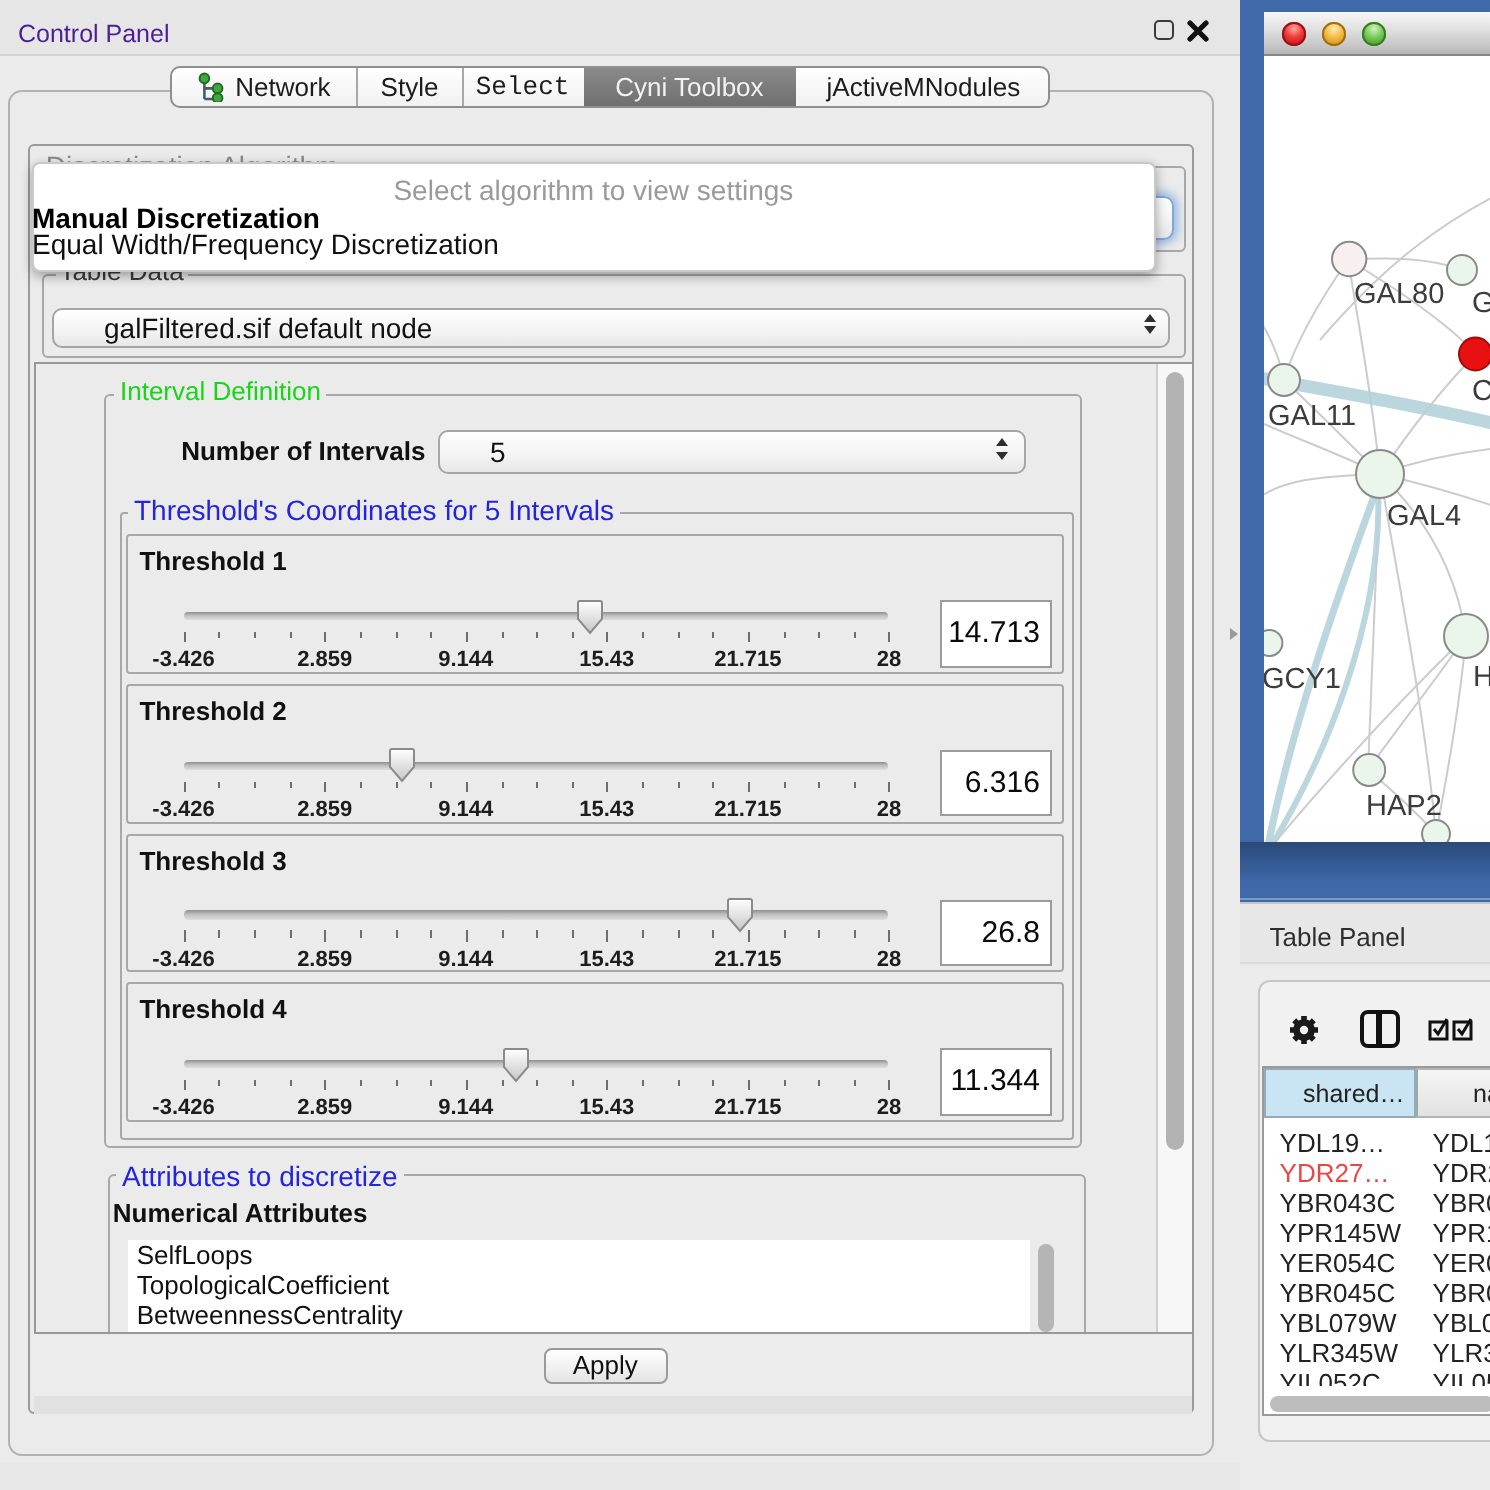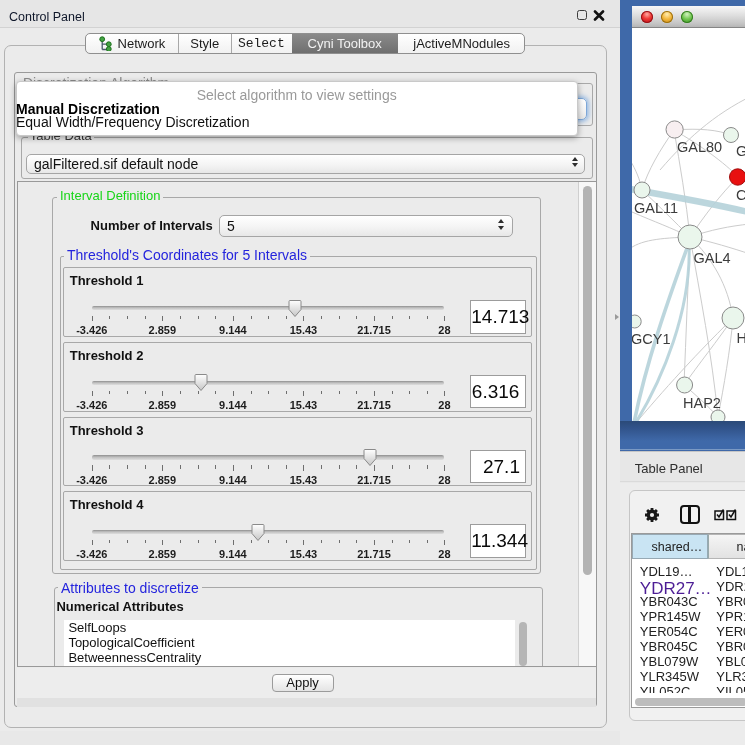--- a/index.html
+++ b/index.html
@@ -3,43 +3,43 @@
 <meta charset="utf-8">
 <style>
 * { margin:0; padding:0; box-sizing:border-box; }
 html,body { width:745px; height:745px; overflow:hidden; background:#e8e8e8; }
 body { font-family:"Liberation Sans", sans-serif; }
 #stage { position:relative; width:745px; height:745px; overflow:hidden; }
 .abs { position:absolute; }
 .lbl { position:absolute; white-space:nowrap; }
 .combo { position:absolute; border:1px solid #a5a5a5; border-radius:5px;
   background:linear-gradient(180deg,#ffffff 0%,#f4f4f4 55%,#e7e7e7 100%); }
-.combo .ctext { position:absolute; left:7px; top:0; bottom:0; display:flex; align-items:center;
+.combo .ctext { position:absolute; left:25px; top:0; bottom:0; display:flex; align-items:center;
   font-size:14px; color:#111; }
 .updn { position:absolute; width:8px; }
 .updn .u { width:0; height:0; border-left:3.5px solid transparent; border-right:3.5px solid transparent;
   border-bottom:4.5px solid #2e2e2e; margin-bottom:2.5px; }
 .updn .d { width:0; height:0; border-left:3.5px solid transparent; border-right:3.5px solid transparent;
   border-top:4.5px solid #2e2e2e; }
 .group { position:absolute; border:1px solid #a8a8a8; border-radius:3px; }
 .gtitle { position:absolute; background:#ebebeb; padding:0 3px; font-size:13px; white-space:nowrap; }
 .tick { position:absolute; width:1px; background:#6e6e6e; }
 .tlabel { position:absolute; font-size:11px; font-weight:bold; color:#1d1d1d; transform:translateX(-50%); white-space:nowrap; }
-.vbox { position:absolute; background:#fff; border:1px solid #9c9c9c; font-size:19px; color:#0a0a0a;
+.vbox { position:absolute; background:#fff; border:1px solid #9c9c9c; font-size:15px; color:#0a0a0a;
   text-align:right; padding-right:5px; line-height:31px; }
 .seg { position:absolute; top:0; bottom:0; display:flex; align-items:center; justify-content:center;
   font-size:13px; color:#1c1c1c; }
 </style>
 </head>
 <body>
 <div id="stage">
 
   <div class="abs" style="left:0;top:0;width:620px;height:731px;background:#ebebeb;"></div>
   <div class="abs" style="left:0;top:0;width:620px;height:28px;background:#e6e6e6;border-bottom:1px solid #d2d2d2;"></div>
-  <div class="lbl" style="left:9px;top:9.5px;font-size:12.5px;color:#0f172a;">Control Panel</div>
+  <div class="lbl" style="left:9px;top:9.5px;font-size:12.5px;color:#4c1d95;">Control Panel</div>
 
   <div class="abs" style="left:577px;top:10px;width:10px;height:10px;border:1.6px solid #3c3c3c;border-radius:2.5px;"></div>
   <svg class="abs" style="left:593px;top:9.5px;" width="12" height="11" viewBox="0 0 12 11">
     <path d="M2 1.5 L10 9.5 M10 1.5 L2 9.5" stroke="#111" stroke-width="2.6" stroke-linecap="round"></path>
   </svg>
 
   <div class="abs" style="left:3.5px;top:45px;width:603px;height:682.5px;border:1px solid #b2b2b2;border-radius:7px;"></div>
 
   <div class="abs" style="left:84.5px;top:33px;width:440px;height:20.5px;border:1px solid #8f8f8f;border-radius:5px;background:linear-gradient(180deg,#ffffff,#f1f1f1);overflow:hidden;">
     <div class="seg" style="left:0;width:92.9px;">
@@ -177,21 +177,21 @@
         <div class="tlabel" style="left:380.3999999999999px;top:56.2px;">28</div>
         <svg class="abs" style="left:130.033473px;top:30.5px;" width="14" height="19" viewBox="0 0 14 19">
           <defs>
             <linearGradient id="thg1" x1="0" y1="0" x2="0" y2="1">
               <stop offset="0" stop-color="#ffffff"></stop>
               <stop offset="1" stop-color="#c6c6c6"></stop>
             </linearGradient>
           </defs>
           <path d="M2 1.5 H12 Q13 1.5 13 2.5 V10.5 L7 17.5 L1 10.5 V2.5 Q1 1.5 2 1.5 Z" fill="url(#thg1)" stroke="#8a8a8a" stroke-width="1"></path>
         </svg>
-        <div class="vbox" style="left:406.2px;top:32.2px;width:55.7px;height:33.2px;text-align:center;">6.316</div>
+        <div class="vbox" style="left:406.2px;top:32.2px;width:55.7px;height:33.2px;">6.316</div>
       </div>
       <div class="abs" style="left:63.1px;top:416.6px;width:469.4px;height:69.7px;border:1px solid #a8a8a8;border-radius:2px;">
         <div class="lbl" style="left:5.6px;top:5.1px;font-size:13px;font-weight:bold;color:#111;">Threshold 3</div>
         <div class="abs" style="left:27.699999999999996px;top:37.8px;width:352.7px;height:4.2px;border-radius:2.2px;background:linear-gradient(180deg,#8e8e8e 0%,#c0c0c0 45%,#dedede 100%);"></div>
         <div class="tick" style="left:27.699999999999996px;top:47.8px;height:5.2px;"></div>
         <div class="tick" style="left:45.335px;top:47.8px;height:3.4px;"></div>
         <div class="tick" style="left:62.96999999999999px;top:47.8px;height:3.4px;"></div>
         <div class="tick" style="left:80.60499999999999px;top:47.8px;height:3.4px;"></div>
         <div class="tick" style="left:98.23999999999998px;top:47.8px;height:5.2px;"></div>
         <div class="tick" style="left:115.87499999999997px;top:47.8px;height:3.4px;"></div>
@@ -218,21 +218,21 @@
         <div class="tlabel" style="left:380.3999999999999px;top:56.2px;">28</div>
         <svg class="abs" style="left:299.325946px;top:30.5px;" width="14" height="19" viewBox="0 0 14 19">
           <defs>
             <linearGradient id="thg2" x1="0" y1="0" x2="0" y2="1">
               <stop offset="0" stop-color="#ffffff"></stop>
               <stop offset="1" stop-color="#c6c6c6"></stop>
             </linearGradient>
           </defs>
           <path d="M2 1.5 H12 Q13 1.5 13 2.5 V10.5 L7 17.5 L1 10.5 V2.5 Q1 1.5 2 1.5 Z" fill="url(#thg2)" stroke="#8a8a8a" stroke-width="1"></path>
         </svg>
-        <div class="vbox" style="left:406.2px;top:32.2px;width:55.7px;height:33.2px;">27.1</div>
+        <div class="vbox" style="left:406.2px;top:32.2px;width:55.7px;height:33.2px;">26.8</div>
       </div>
       <div class="abs" style="left:63.1px;top:491.2px;width:469.4px;height:69.7px;border:1px solid #a8a8a8;border-radius:2px;">
         <div class="lbl" style="left:5.6px;top:5.1px;font-size:13px;font-weight:bold;color:#111;">Threshold 4</div>
         <div class="abs" style="left:27.699999999999996px;top:37.8px;width:352.7px;height:4.2px;border-radius:2.2px;background:linear-gradient(180deg,#8e8e8e 0%,#c0c0c0 45%,#dedede 100%);"></div>
         <div class="tick" style="left:27.699999999999996px;top:47.8px;height:5.2px;"></div>
         <div class="tick" style="left:45.335px;top:47.8px;height:3.4px;"></div>
         <div class="tick" style="left:62.96999999999999px;top:47.8px;height:3.4px;"></div>
         <div class="tick" style="left:80.60499999999999px;top:47.8px;height:3.4px;"></div>
         <div class="tick" style="left:98.23999999999998px;top:47.8px;height:5.2px;"></div>
         <div class="tick" style="left:115.87499999999997px;top:47.8px;height:3.4px;"></div>
@@ -376,21 +376,21 @@
   </svg>
 
   <div class="abs" style="left:631px;top:532.9px;width:114px;height:175px;border:1px solid #9a9a9a;border-right:none;background:#fff;overflow:hidden;text-align:center;">
     <div class="abs" style="left:0;top:0;width:75.7px;height:25.3px;background:#c9e4f3;border:1px solid #97a9b4;"></div>
     <div class="abs" style="left:75.7px;top:0;width:40px;height:25.3px;background:linear-gradient(180deg,#f5f5f5,#e2e2e2);border:1px solid #b5b5b5;border-left:1.5px solid #9aa;"></div>
     <div class="lbl" style="left:19.5px;top:6px;font-size:12.5px;color:#222;">shared…</div>
     <div class="lbl" style="left:104.5px;top:6px;font-size:12.5px;color:#222;">name</div>
     <div id="tablerows">
         <div class="lbl" style="left:7.8px;top:30.6px;font-size:13px;color:#222;">YDL19…</div>
         <div class="lbl" style="left:84.3px;top:30.6px;font-size:13px;color:#222;">YDL194W</div>
-        <div class="lbl" style="left:7.8px;top:45.6px;font-size:17px;color:#4c1d95;">YDR27…</div>
+        <div class="lbl" style="left:7.8px;top:45.6px;font-size:13px;color:#ef4444;">YDR27…</div>
         <div class="lbl" style="left:84.3px;top:45.6px;font-size:13px;color:#222;">YDR277C</div>
         <div class="lbl" style="left:7.8px;top:60.6px;font-size:13px;color:#222;">YBR043C</div>
         <div class="lbl" style="left:84.3px;top:60.6px;font-size:13px;color:#222;">YBR043C</div>
         <div class="lbl" style="left:7.8px;top:75.6px;font-size:13px;color:#222;">YPR145W</div>
         <div class="lbl" style="left:84.3px;top:75.6px;font-size:13px;color:#222;">YPR145W</div>
         <div class="lbl" style="left:7.8px;top:90.6px;font-size:13px;color:#222;">YER054C</div>
         <div class="lbl" style="left:84.3px;top:90.6px;font-size:13px;color:#222;">YER054C</div>
         <div class="lbl" style="left:7.8px;top:105.6px;font-size:13px;color:#222;">YBR045C</div>
         <div class="lbl" style="left:84.3px;top:105.6px;font-size:13px;color:#222;">YBR045C</div>
         <div class="lbl" style="left:7.8px;top:120.6px;font-size:13px;color:#222;">YBL079W</div>

